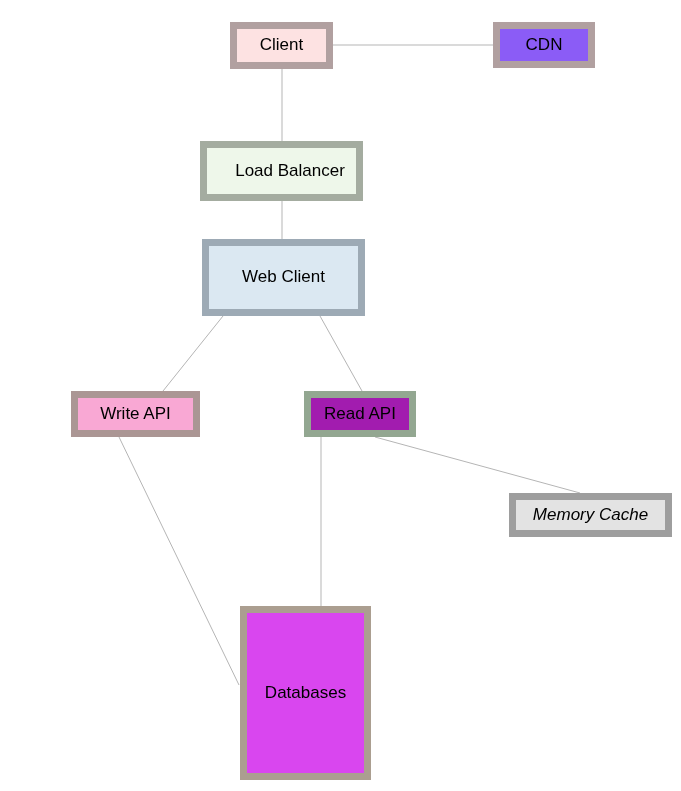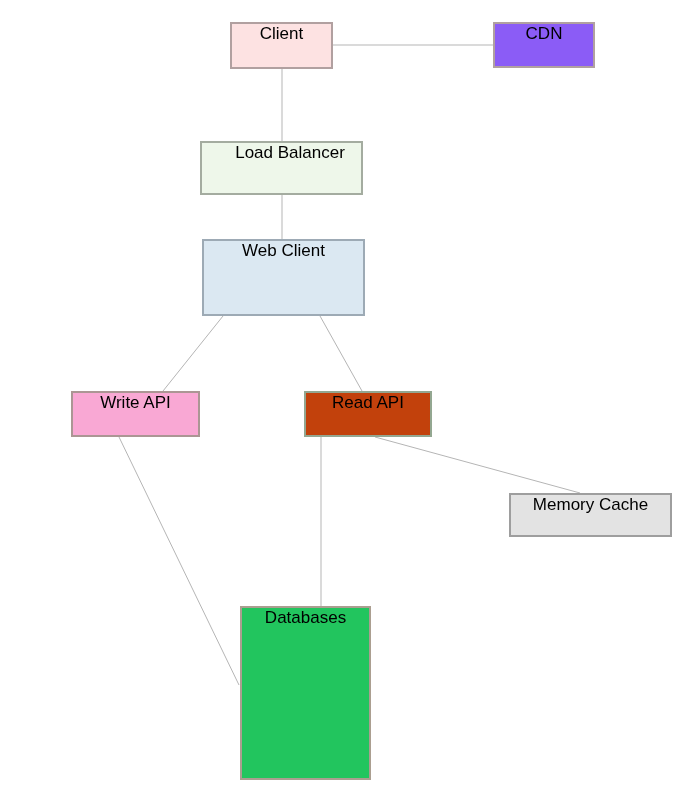--- a/index.html
+++ b/index.html
@@ -24,23 +24,23 @@
   #node-layer {
     position: absolute;
     left: 0;
     top: 0;
     width: 100%;
     height: 100%;
   }
   .node {
     position: absolute;
     box-sizing: border-box;
-    border: 2px solid #701a75;
+    border: 7px solid #701a75;
     display: flex;
-    align-items: flex-start;
+    align-items: center;
     justify-content: center;
   }
   .node-label {
     font-size: 17px;
     line-height: 1.2;
     color: #000000;
     text-align: center;
     white-space: nowrap;
   }
 </style>
@@ -58,32 +58,32 @@
       <line x1="321" y1="437" x2="321" y2="606" stroke="#b5b5b5" stroke-width="1"></line>
       <line x1="375" y1="437" x2="580" y2="493" stroke="#b5b5b5" stroke-width="1"></line>
     </svg>
   <div id="node-layer">
       <div class="node" style="left: 230px; top: 22px; width: 103px; height: 47px; background: rgb(253, 226, 226); border-color: rgb(177, 160, 160);">
         <span class="node-label">Client</span>
       </div>
       <div class="node" style="left: 493px; top: 22px; width: 102px; height: 46px; background: #8b5cf6; border-color: rgb(177, 160, 160);">
         <span class="node-label">CDN</span>
       </div>
-      <div class="node" style="left: 200px; top: 141px; width: 163px; height: 54px; background: rgb(238, 247, 234); border-color: rgb(164, 172, 160); padding-left: 17px;">
+      <div class="node" style="left: 200px; top: 141px; width: 163px; height: 60px; background: rgb(238, 247, 234); border-color: rgb(164, 172, 160); padding-left: 17px;">
         <span class="node-label">Load Balancer</span>
       </div>
       <div class="node" style="left: 202px; top: 239px; width: 163px; height: 77px; background: rgb(219, 232, 242); border-color: rgb(157, 170, 181);">
         <span class="node-label">Web Client</span>
       </div>
       <div class="node" style="left: 71px; top: 391px; width: 129px; height: 46px; background: #f9a8d4; border-color: rgb(171, 150, 148);">
         <span class="node-label">Write API</span>
       </div>
-      <div class="node" style="left: 304px; top: 391px; width: 128px; height: 46px; background: #c2410c; border-color: rgb(147, 167, 145);">
+      <div class="node" style="left: 304px; top: 391px; width: 112px; height: 46px; background: #a21caf; border-color: rgb(147, 167, 145);">
         <span class="node-label">Read API</span>
       </div>
-      <div class="node" style="left: 509px; top: 493px; width: 163px; height: 44px; background: rgb(227, 227, 227); border-color: rgb(158, 158, 158);">
+      <div class="node" style="left: 509px; top: 493px; width: 163px; height: 44px; background: rgb(227, 227, 227); border-color: rgb(158, 158, 158); font-style: italic;">
         <span class="node-label">Memory Cache</span>
       </div>
-      <div class="node" style="left: 240px; top: 606px; width: 131px; height: 174px; background: #22c55e; border-color: rgb(171, 158, 144);">
+      <div class="node" style="left: 240px; top: 606px; width: 131px; height: 174px; background: #d946ef; border-color: rgb(171, 158, 144);">
         <span class="node-label">Databases</span>
       </div>
     </div>
 </div>
 
 </body></html>

